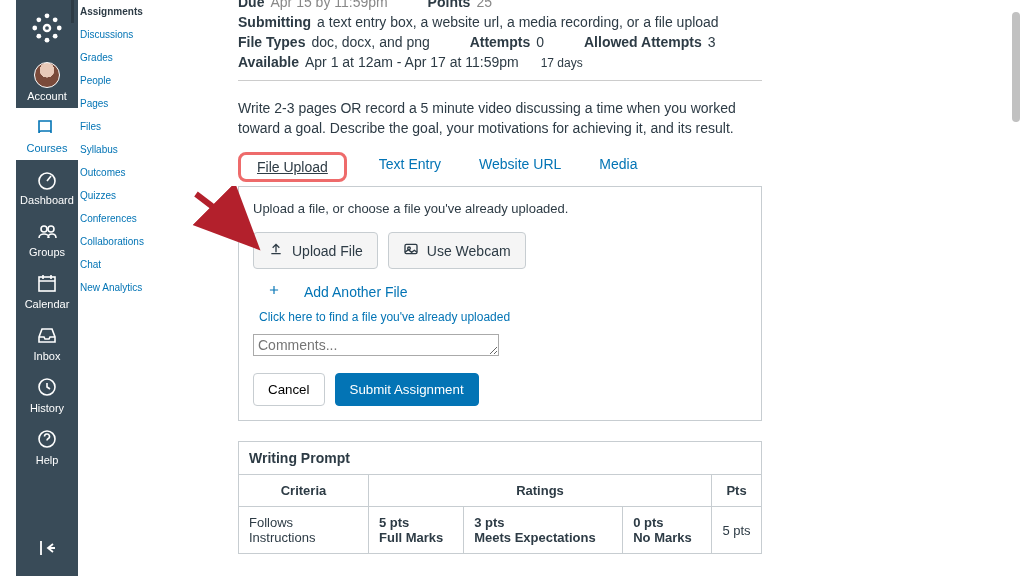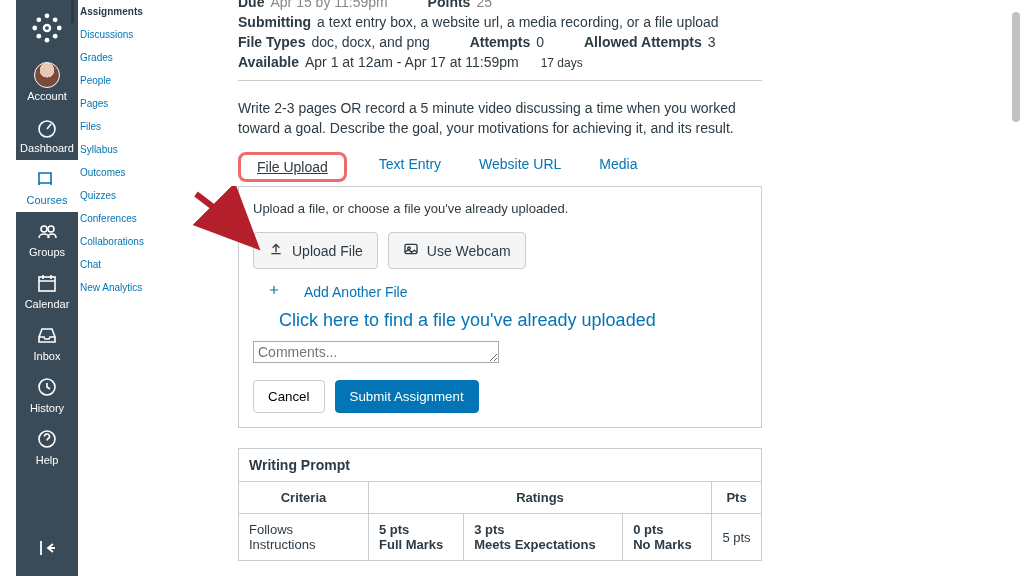--- a/index.html
+++ b/index.html
@@ -29,21 +29,21 @@
   .tab { color:#0374B5; cursor:pointer; padding: 4px 6px; }
   .tab.active { color:#2d3b45; text-decoration: underline; }
   .tab-highlight { border: 3px solid #EE6B6B; border-radius: 8px; padding: 4px 10px; display:inline-block; }
 
   .upload-panel { border:1px solid #c7cdd1; width: 524px; margin-top: 4px; padding: 14px 14px 14px 14px; position:relative; }
   .panel-instruct { color:#2d3b45; font-size:13px; }
   .btn { display:inline-flex; align-items:center; gap:8px; border:1px solid #c7cdd1; background:#f5f5f5; padding: 8px 14px; border-radius:4px; cursor:pointer; font-size:14px; color:#2d3b45;justify-content:space-between; }
   .btn-row { margin-top: 16px; display:flex; gap:10px; }
   .link-blue { color:#0374B5; cursor:pointer; }
   .add-another { display:flex; align-items:center; gap:23px; margin: 14px 0 0 14px; }
-  .find-link { margin: 10px 0 0 26px; display:block; font-size:18px; }
+  .find-link { margin: 10px 0 0 6px; display:block; font-size:12px; }
   .comments { margin-top: 10px; width: 246px; height: 22px; border:1px solid #aaa; resize: both; font-size:14px; color:#999; padding:2px 4px; font-family:inherit; }
   .action-row { margin-top: 14px; display:flex; gap:10px; }
   .btn-default { border:1px solid #c7cdd1; background:#fff; padding:8px 14px; border-radius:4px; cursor:pointer; }
   .btn-primary { border:1px solid #0374B5; background:#0374B5; color:#fff; padding:8px 14px; border-radius:4px; cursor:pointer; }
 
   .rubric { width: 524px; margin-top: 20px; border:1px solid #c7cdd1; border-collapse: collapse; }
   .rubric th, .rubric td { border:1px solid #c7cdd1; padding:8px 10px; font-size:13px; text-align:left; }
   .rubric caption { text-align:left; font-weight:600; padding:8px 10px; border:1px solid #c7cdd1; border-bottom:none; background:#fff; }
   .rubric thead th { text-align:center; font-weight:600; }
   .rubric .pts-col { text-align:center; }
@@ -69,36 +69,36 @@
           <circle cx="26" cy="74" r="7"></circle>
           <circle cx="74" cy="74" r="7"></circle>
           <circle cx="50" cy="50" r="9" fill="none" stroke="#fff" stroke-width="7"></circle>
         </g>
       </svg>
   </div>
   <div class="gnav-item">
     <div class="avatar icon"></div>
     <div class="label">Account</div>
   </div>
+  <div class="gnav-item active">
+    <div class="icon">
+        <svg width="24" height="24" viewBox="0 0 24 24" fill="none" stroke="#0374B5" stroke-width="1.6">
+          <path d="M4 18 V6 h12 v12 M4 18 c0-1 1-2 2-2 h10"></path>
+        </svg>
+      </div>
+    <div class="label">Courses</div>
+  </div>
   <div class="gnav-item">
     <div class="icon">
         <svg width="24" height="24" viewBox="0 0 24 24" fill="none" stroke="#fff" stroke-width="1.6">
           <circle cx="12" cy="14" r="8"></circle>
           <path d="M12 14 L16 9"></path>
         </svg>
       </div>
     <div class="label">Dashboard</div>
-  </div>
-  <div class="gnav-item active">
-    <div class="icon">
-        <svg width="24" height="24" viewBox="0 0 24 24" fill="none" stroke="#0374B5" stroke-width="1.6">
-          <path d="M4 18 V6 h12 v12 M4 18 c0-1 1-2 2-2 h10"></path>
-        </svg>
-      </div>
-    <div class="label">Courses</div>
   </div>
   <div class="gnav-item">
     <div class="icon">
         <svg width="24" height="24" viewBox="0 0 24 24" fill="none" stroke="#fff" stroke-width="1.6">
           <circle cx="9" cy="10" r="3"></circle>
           <circle cx="16" cy="10" r="3"></circle>
           <path d="M4 19c0-3 3-4 5-4s5 1 5 4 M13 19c0-3 2-4 4-4s4 1 4 4"></path>
         </svg>
       </div>
     <div class="label">Groups</div>

